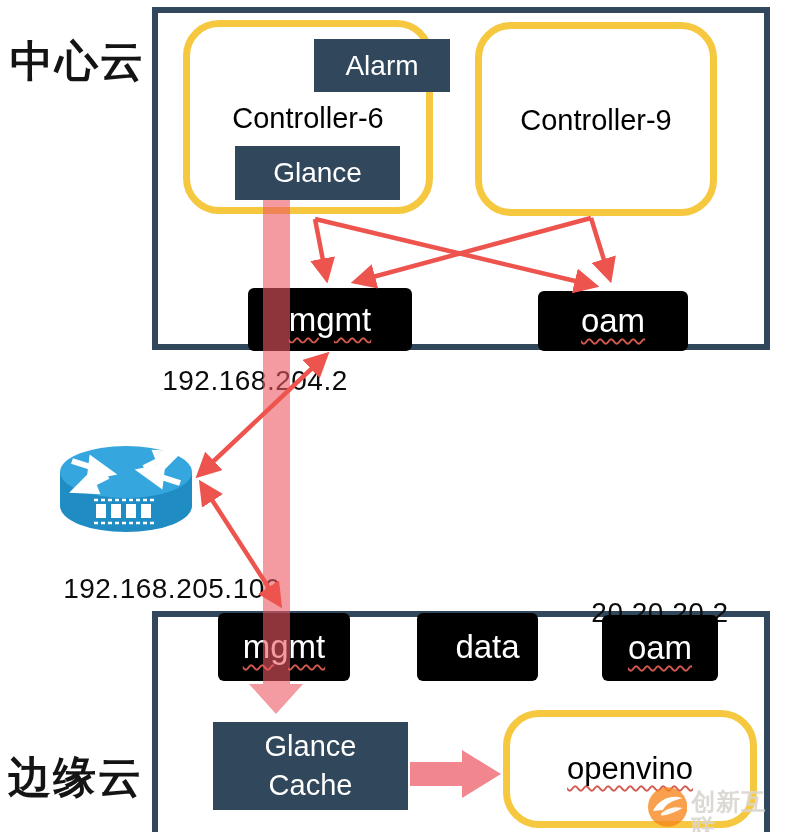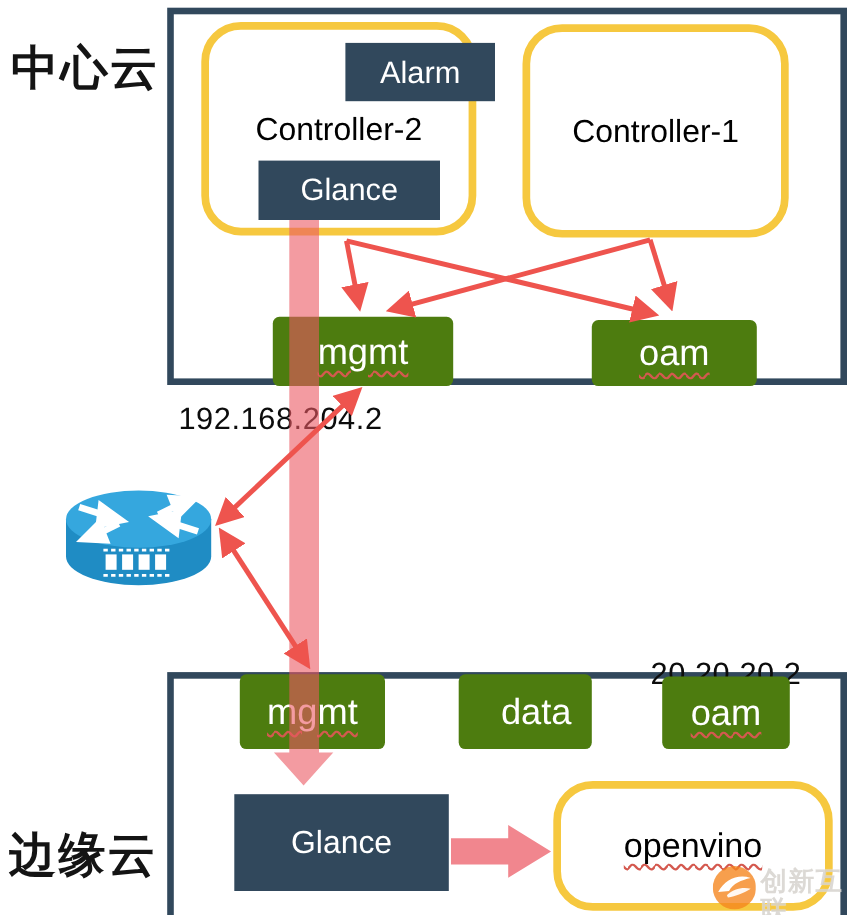--- a/index.html
+++ b/index.html
@@ -10,21 +10,21 @@
   .abs{position:absolute;box-sizing:border-box;}
   .region-label{font-size:43px;font-weight:700;color:#141414;letter-spacing:2px;z-index:2;}
   .region-box{border:6px solid #31485C;background:#fff;z-index:0;}
   .cloud{border:7px solid #F6C83F;border-radius:36px;background:#fff;z-index:1;}
   .cloud-label{font-size:29px;color:#000;text-align:center;z-index:2;}
   .chip{
     background:#31485C;color:#fff;display:flex;align-items:center;justify-content:center;
     font-size:28px;z-index:4;
   }
   .nic{
-    background:#4d7c0f;color:#fff;display:flex;align-items:center;justify-content:center;
+    background:#000000;color:#fff;display:flex;align-items:center;justify-content:center;
     font-size:33px;border-radius:6px;z-index:3;
   }
   .wavy{
     text-decoration:underline;text-decoration-style:wavy;
     text-decoration-color:#D4594F;text-decoration-thickness:2px;text-underline-offset:6px;
   }
   .ip{font-size:28px;color:#0c0c0c;text-align:center;z-index:2;letter-spacing:0.5px;}
   .overlay{left:0;top:0;width:785px;height:832px;z-index:10;pointer-events:none;}
   .router{z-index:2;}
   .gc-chip{flex-direction:column;line-height:39px;font-size:29px;}
@@ -37,35 +37,36 @@
 <body>
 
 <div class="stage">
 
   <div class="abs region-label" style="left:10px;top:33px;">中心云</div>
   <div class="abs region-label" style="left:8px;top:749px;">边缘云</div>
 
   <div class="abs region-box" style="left:152px;top:7px;width:618px;height:343px;"></div>
 
   <div class="abs cloud" style="left:183px;top:20px;width:250px;height:194px;"></div>
-  <div class="abs cloud-label" style="left:183px;top:102px;width:250px;">Controller-2</div>
+  <div class="abs cloud-label" style="left:183px;top:102px;width:250px;">Controller-6</div>
   <div class="abs chip" style="left:314px;top:39px;width:136px;height:53px;">Alarm</div>
   <div class="abs chip" style="left:235px;top:146px;width:165px;height:54px;">Glance</div>
 
   <div class="abs cloud" style="left:475px;top:22px;width:242px;height:194px;"></div>
-  <div class="abs cloud-label" style="left:475px;top:104px;width:242px;">Controller-1</div>
+  <div class="abs cloud-label" style="left:475px;top:104px;width:242px;">Controller-9</div>
 
   <div class="abs nic" style="left:248px;top:288px;width:164px;height:63px;">
     <span class="wavy">mgmt</span>
   </div>
   <div class="abs nic" style="left:538px;top:291px;width:150px;height:60px;">
     <span class="wavy">oam</span>
   </div>
 
   <div class="abs ip" style="left:140px;top:365px;width:230px;">192.168.204.2</div>
+  <div class="abs ip" style="left:60px;top:573px;width:224px;">192.168.205.100</div>
   <div class="abs ip" style="left:568px;top:597px;width:184px;">20.20.20.2</div>
 
   <svg class="abs router" style="left:56px;top:444px;" width="140" height="92" viewBox="0 0 140 92">
     <path d="M4,28 L4,62 A66,26 0 0 0 136,62 L136,28 Z" fill="#1F8CC4"></path>
     <ellipse cx="70" cy="28" rx="66" ry="26" fill="#35A7DE"></ellipse>
 
     <g stroke="#fff" stroke-width="6" fill="#fff">
       <line x1="16" y1="17" x2="38" y2="24"></line>
         <polygon points="36,16 54,29 34,33"></polygon>
       <line x1="124" y1="39" x2="102" y2="32"></line>
@@ -93,20 +94,21 @@
   </div>
   <div class="abs nic" style="left:417px;top:613px;width:121px;height:68px;padding-left:20px;">
     <span>data</span>
   </div>
   <div class="abs nic" style="left:602px;top:615px;width:116px;height:66px;">
     <span class="wavy">oam</span>
   </div>
 
   <div class="abs chip gc-chip" style="left:213px;top:722px;width:195px;height:88px;">
     <span>Glance</span>
+    <span>Cache</span>
   </div>
 
   <div class="abs cloud" style="left:503px;top:710px;width:254px;height:118px;display:flex;align-items:center;justify-content:center;">
     <span class="wavy" style="font-size:31px;color:#000;">openvino</span>
   </div>
 
   <svg class="abs overlay" viewBox="0 0 785 832">
     <defs>
       <marker id="ah" viewBox="0 0 10 10" refX="7" refY="5" markerWidth="5.6" markerHeight="5.6" orient="auto-start-reverse">
         <path d="M0,0 L10,5 L0,10 Z" fill="#EE544E"></path>

